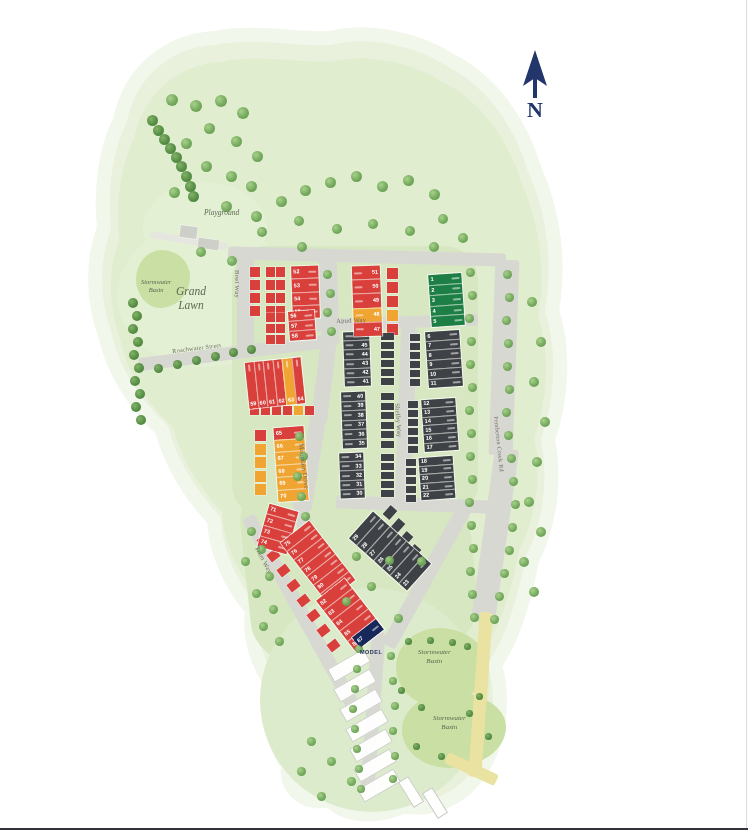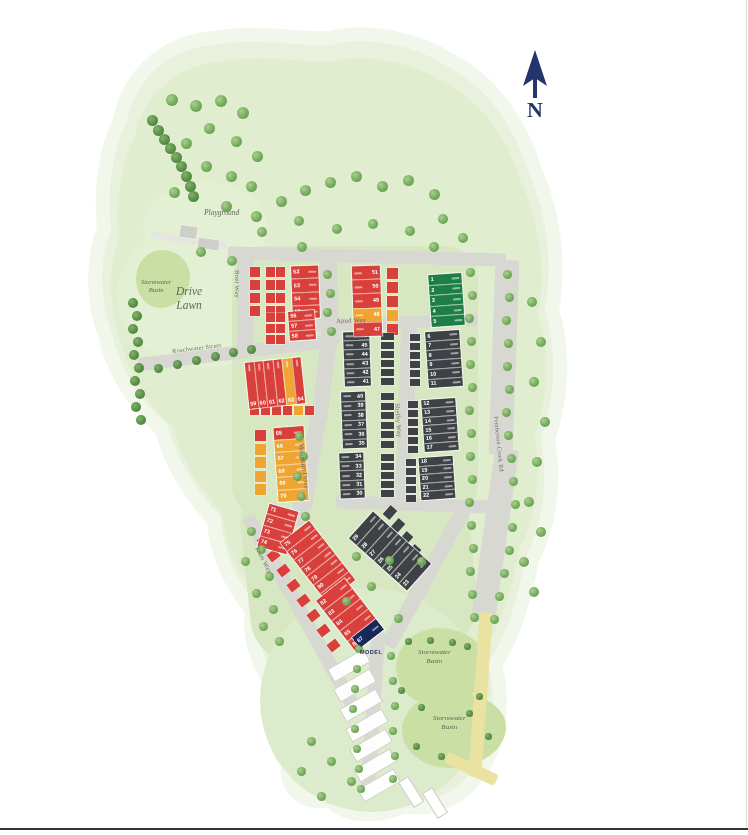--- a/index.html
+++ b/index.html
@@ -571,21 +571,21 @@
       <div class="ghost" style="left: 340px; top: 698px; transform: rotate(-30deg);"></div>
       <div class="ghost" style="left: 346px; top: 718px; transform: rotate(-30deg);"></div>
       <div class="ghost" style="left: 350px; top: 738px; transform: rotate(-30deg);"></div>
       <div class="ghost" style="left: 354px; top: 758px; transform: rotate(-30deg);"></div>
       <div class="ghost" style="left: 358px; top: 778px; transform: rotate(-30deg);"></div>
       <div class="ghost" style="left: 396px; top: 786px; width: 30px; height: 12px; transform: rotate(58deg);"></div>
       <div class="ghost" style="left: 420px; top: 797px; width: 30px; height: 12px; transform: rotate(58deg);"></div>
       <div class="place" style="left: 172px; top: 208px; font-size: 7.5px; margin-left: 32px;">Playground</div>
       <div class="place" style="left: 141px; top: 278px; font-size: 6.5px;">Stormwater
 Basin</div>
-      <div class="place" style="left: 176px; top: 284px; font-size: 11.5px;">Drive
+      <div class="place" style="left: 176px; top: 284px; font-size: 11.5px;">Grand
 Lawn</div>
       <div class="place" style="left: 418px; top: 648px; font-size: 7px;">Stormwater
 Basin</div>
       <div class="place" style="left: 433px; top: 714px; font-size: 7px;">Stormwater
 Basin</div>
       <div class="place model" style="left: 360px; top: 649px; font-size: 5.5px;">MODEL</div>
       <div class="tree dark" style="left: 146.5px; top: 114.5px; width: 11px; height: 11px;"></div>
       <div class="tree dark" style="left: 152.5px; top: 124.5px; width: 11px; height: 11px;"></div>
       <div class="tree dark" style="left: 158.5px; top: 133.5px; width: 11px; height: 11px;"></div>
       <div class="tree dark" style="left: 164.5px; top: 142.5px; width: 11px; height: 11px;"></div>

